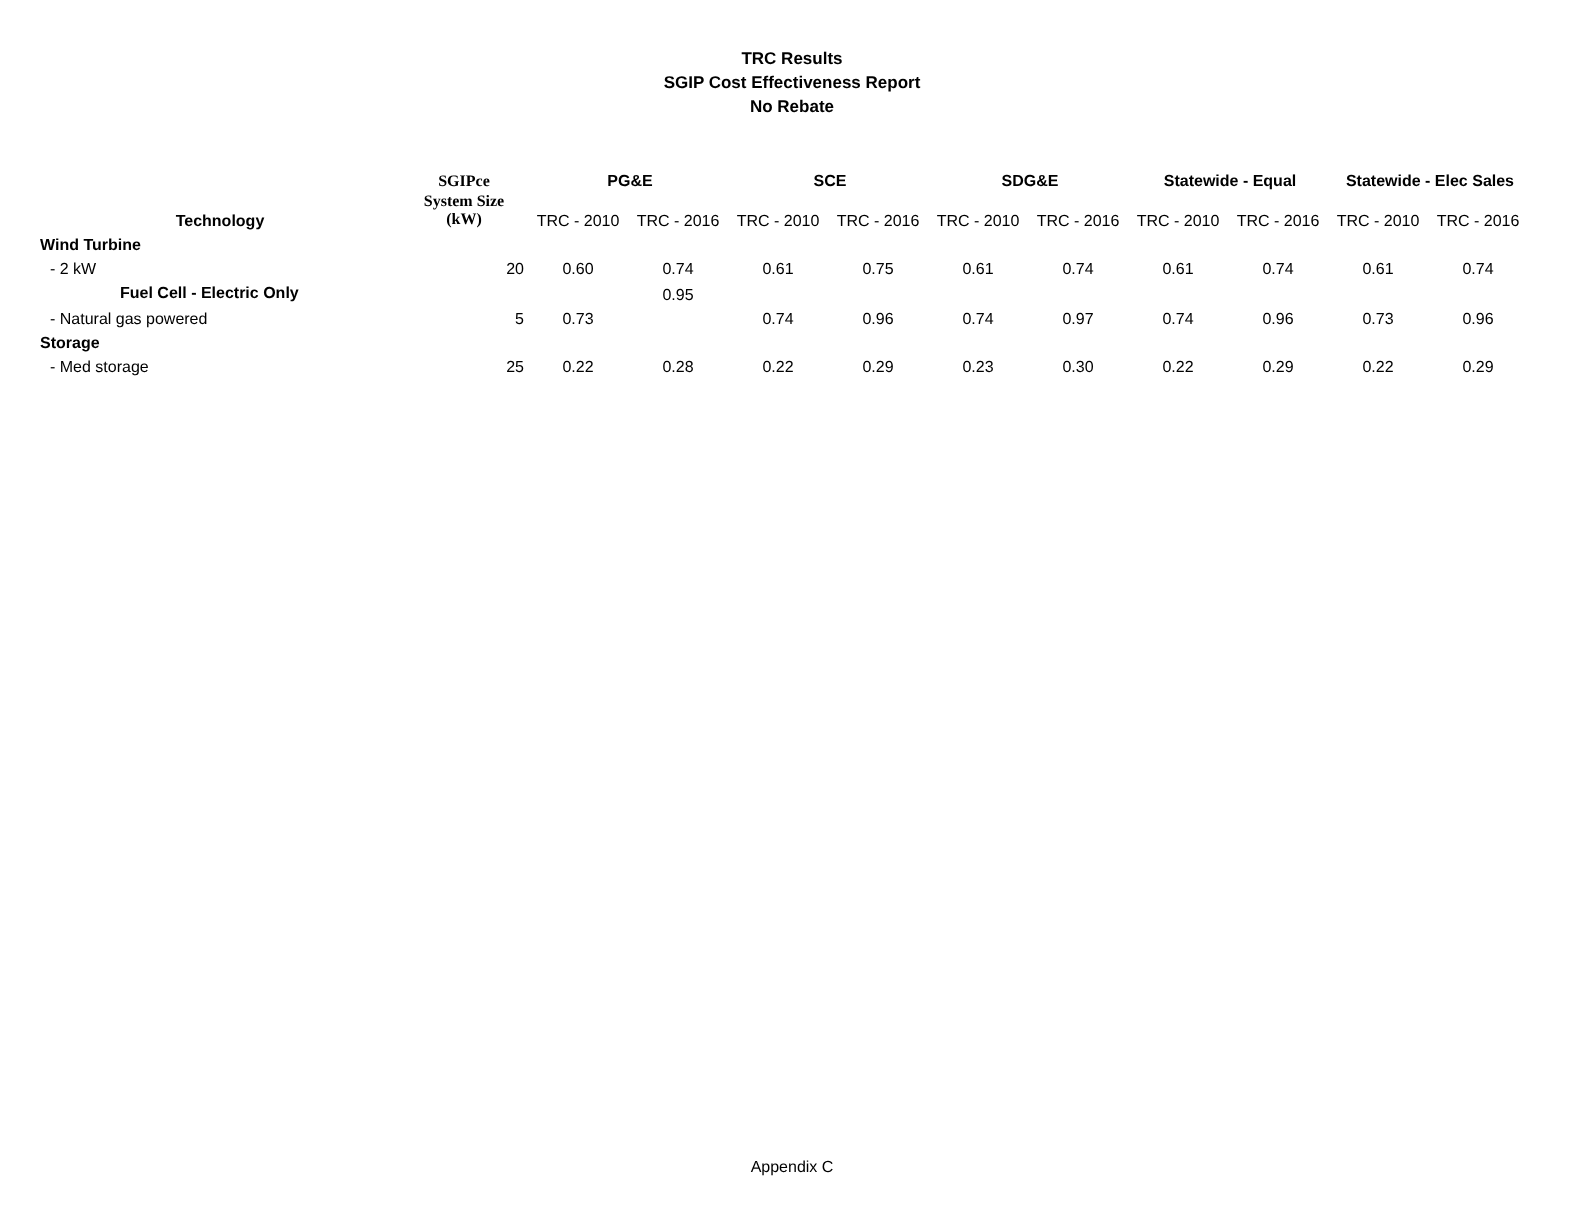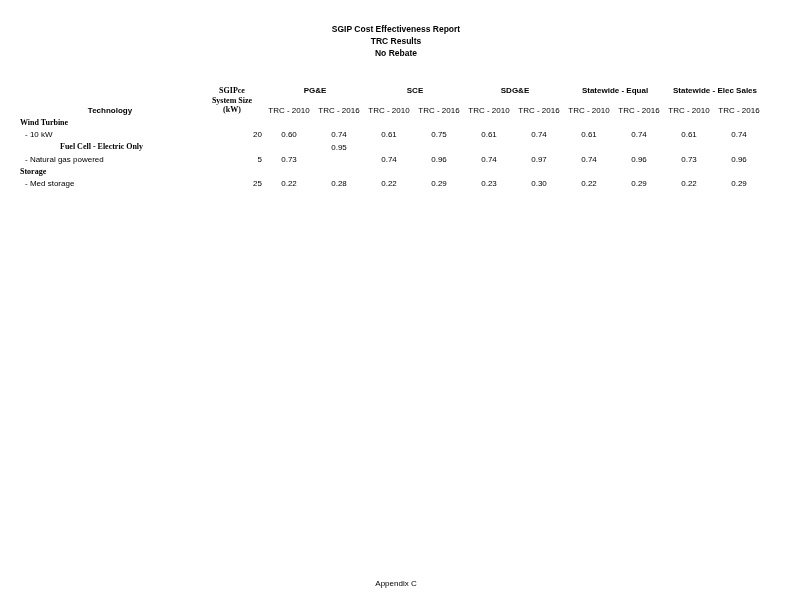--- a/index.html
+++ b/index.html
@@ -3,33 +3,33 @@
   <meta charset="utf-8">
   <style>
     html, body { margin:0; padding:0; background:#ffffff; }
     body { width:792px; height:612px; position:relative; overflow:hidden; color:#000; }
     .title-block { position:absolute; left:0; top:23px; width:792px; text-align:center;
       font-family:"Liberation Sans", sans-serif; font-weight:bold; font-size:8.5px; line-height:12px; }
     .title-block div { height:12px; }
     .hdr { position:absolute; font-family:"Liberation Sans", sans-serif; font-weight:bold; font-size:8px; text-align:center; }
     .sub { position:absolute; font-family:"Liberation Sans", sans-serif; font-size:8px; text-align:center; width:50px; }
     .row-label { position:absolute; font-family:"Liberation Sans", sans-serif; font-size:8px; }
-    .row-label.cat { font-weight:bold; left:20px;font-family:Liberation Serif, serif; }
+    .row-label.cat { font-weight:bold; left:20px; }
     .row-label.item { left:25px; }
     .size { position:absolute; font-family:"Liberation Sans", sans-serif; font-size:8px; text-align:right; width:40px; left:222px; }
     .val { position:absolute; font-family:"Liberation Sans", sans-serif; font-size:8px; text-align:center; width:50px; }
     .footer { position:absolute; left:0; top:579px; width:792px; text-align:center;
       font-family:"Liberation Sans", sans-serif; font-size:8px; }
   </style>
 </head>
 <body>
 
 <div class="title-block">
+  <div>TRC Results</div>
   <div>SGIP Cost Effectiveness Report</div>
-  <div>TRC Results</div>
   <div>No Rebate</div>
 </div>
 
 <div class="hdr" style="left:60px;top:106px;width:100px;">Technology</div>
 <div class="hdr" style="left:200px;top:86px;width:64px;line-height:9.5px;font-family:Liberation Serif, serif;">
   <div>SGIPce</div>
   <div>System Size</div>
   <div>(kW)</div>
 </div>
 
@@ -44,21 +44,21 @@
 <div class="sub" style="left:364px;top:106px;">TRC - 2010</div>
 <div class="sub" style="left:414px;top:106px;">TRC - 2016</div>
 <div class="sub" style="left:464px;top:106px;">TRC - 2010</div>
 <div class="sub" style="left:514px;top:106px;">TRC - 2016</div>
 <div class="sub" style="left:564px;top:106px;">TRC - 2010</div>
 <div class="sub" style="left:614px;top:106px;">TRC - 2016</div>
 <div class="sub" style="left:664px;top:106px;">TRC - 2010</div>
 <div class="sub" style="left:714px;top:106px;">TRC - 2016</div>
 
 <div class="row-label cat" style="top:118px;">Wind Turbine</div>
-<div class="row-label item" style="top:130px;">- 10 kW</div>
+<div class="row-label item" style="top:130px;">- 2 kW</div>
 <div class="size" style="top:130px;">20</div>
 <div class="val" style="left:264px;top:130px;">0.60</div>
 <div class="val" style="left:314px;top:130px;">0.74</div>
 <div class="val" style="left:364px;top:130px;">0.61</div>
 <div class="val" style="left:414px;top:130px;">0.75</div>
 <div class="val" style="left:464px;top:130px;">0.61</div>
 <div class="val" style="left:514px;top:130px;">0.74</div>
 <div class="val" style="left:564px;top:130px;">0.61</div>
 <div class="val" style="left:614px;top:130px;">0.74</div>
 <div class="val" style="left:664px;top:130px;">0.61</div>

